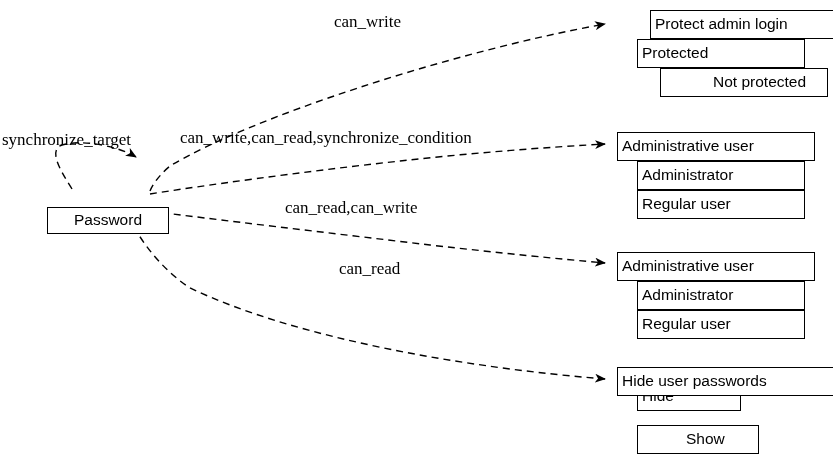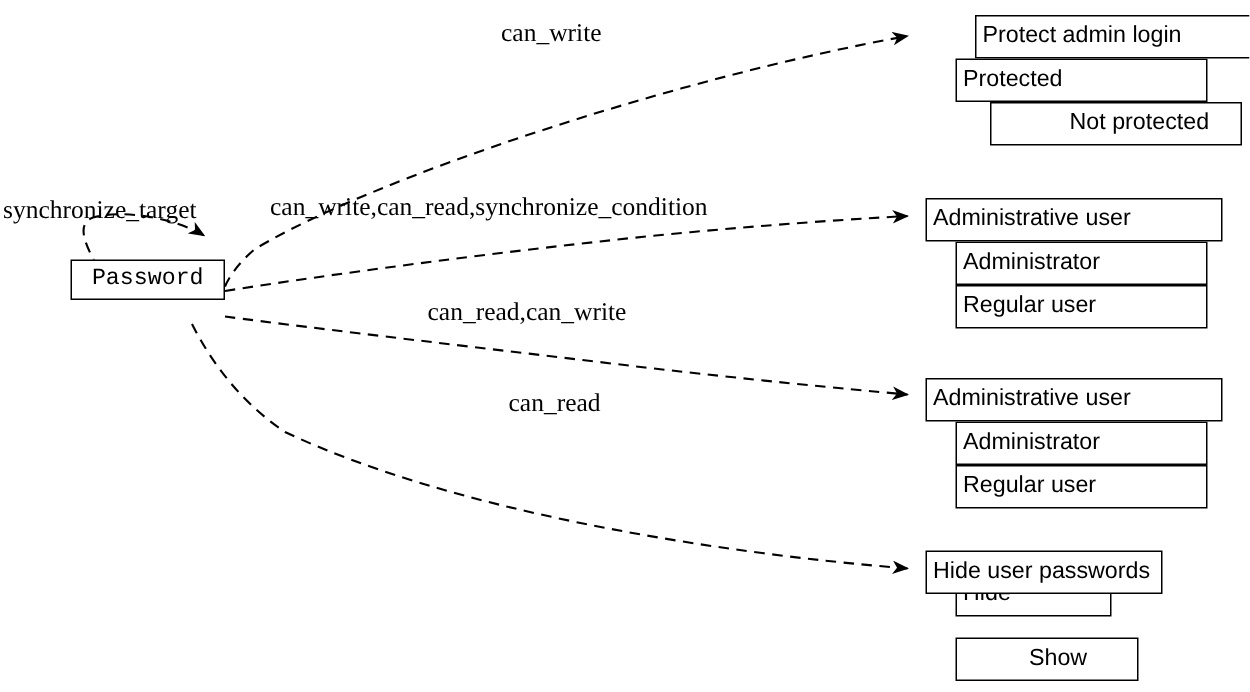--- a/index.html
+++ b/index.html
@@ -80,21 +80,21 @@
 
     <path d="M150,191 C152,186 158,176 170,166 C250,118 450,52 605,24" fill="none" stroke="#000000" stroke-width="1.4" stroke-dasharray="7,5" marker-end="url(#arrow)"></path>
 
     <path d="M150,194 C200,186 300,172 400,161 C470,153 550,147 605,144" fill="none" stroke="#000000" stroke-width="1.4" stroke-dasharray="7,5" marker-end="url(#arrow)"></path>
 
     <path d="M150,211 C210,219 330,233 430,245 C500,253 560,259 605,263" fill="none" stroke="#000000" stroke-width="1.4" stroke-dasharray="7,5" marker-end="url(#arrow)"></path>
 
     <path d="M128,216 C140,240 160,268 190,288 C300,340 470,368 605,379" fill="none" stroke="#000000" stroke-width="1.4" stroke-dasharray="7,5" marker-end="url(#arrow)"></path>
   </svg>
 
-  <div class="node-box source-node" style="left:47px; top:173px; width:103px; height:27px;font-family:Liberation Mono, monospace;">
+  <div class="node-box source-node" style="left:47px; top:207px; width:122px; height:27px;">
     <span class="cell-text">Password</span>
   </div>
 
   <div class="edge-label" style="left:2px; top:131px;">synchronize_target</div>
 
   <div class="edge-label" style="left:334px; top:13px;">can_write</div>
 
   <div class="edge-label" style="left:180px; top:129px;">can_write,can_read,synchronize_condition</div>
 
   <div class="edge-label" style="left:285px; top:199px;">can_read,can_write</div>
@@ -124,21 +124,21 @@
   <div class="node-box record-header" style="left:617px; top:252px; width:198px; height:29px;">
     <span class="cell-text">Administrative user</span>
   </div>
   <div class="node-box record-row" style="left:617px; top:281px; width:168px; height:29px;">
     <span class="cell-text">Administrator</span>
   </div>
   <div class="node-box record-row" style="left:617px; top:310px; width:168px; height:29px;">
     <span class="cell-text">Regular user</span>
   </div>
 
-  <div class="node-box record-header" style="left:617px; top:367px; width:158px; height:29px;">
+  <div class="node-box record-header" style="left:617px; top:367px; width:217px; height:29px;">
     <span class="cell-text">Hide user passwords</span>
   </div>
   <div class="node-box record-row" style="left:617px; top:382px; width:104px; height:29px;">
     <span class="cell-text">Hide</span>
   </div>
   <div class="node-box record-row" style="left:617px; top:425px; width:122px; height:29px;padding-left:44px;">
     <span class="cell-text">Show</span>
   </div>
 
 </div>

